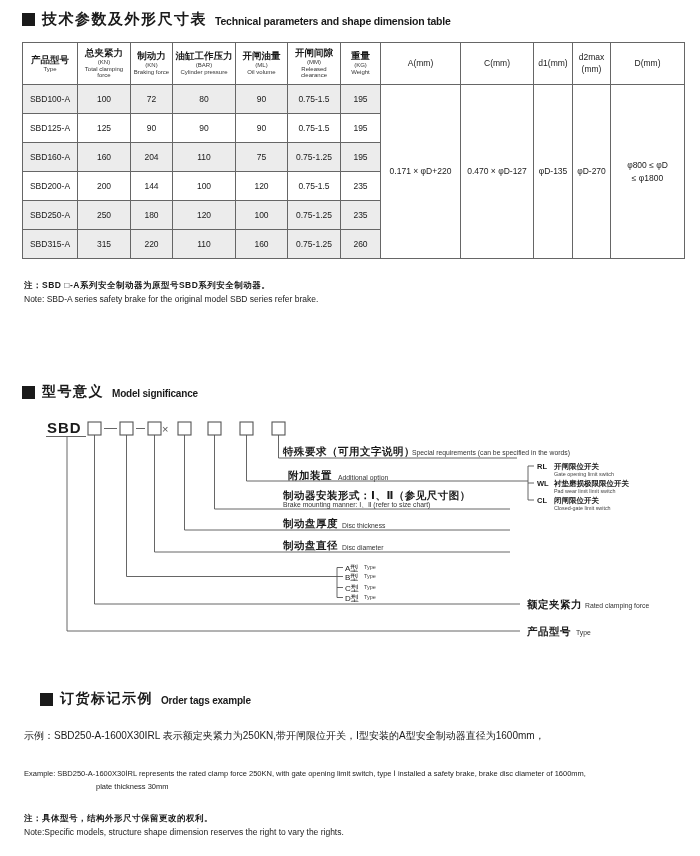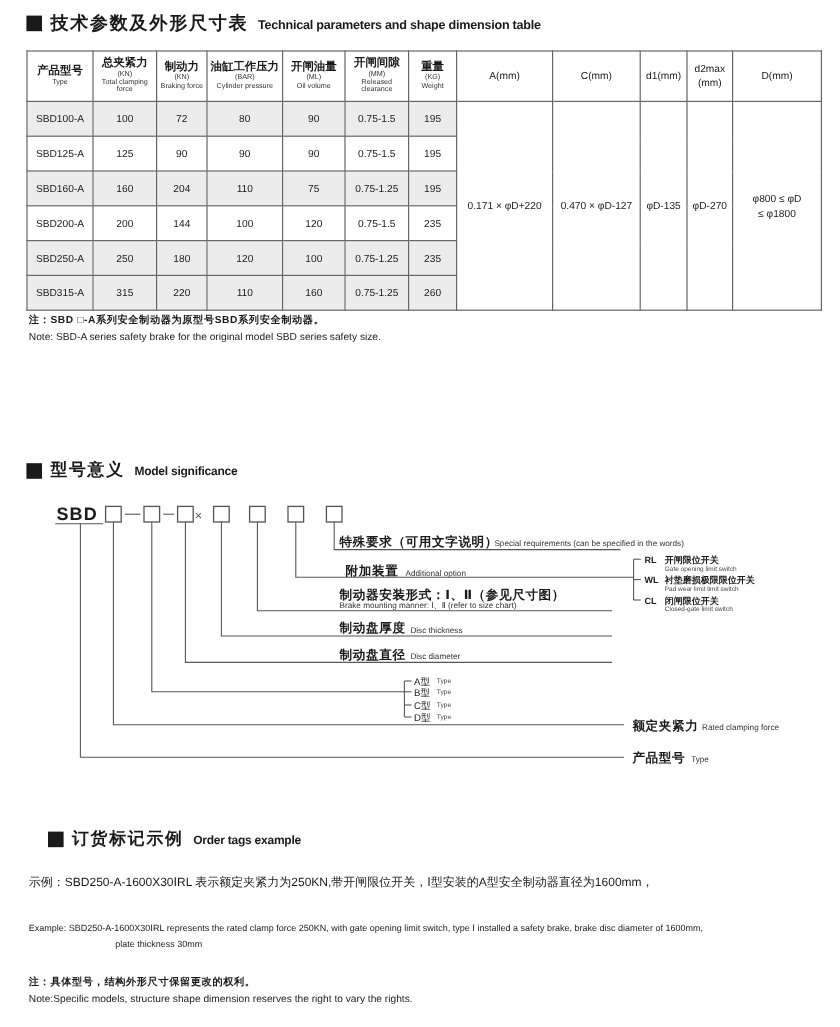--- a/index.html
+++ b/index.html
@@ -187,23 +187,23 @@
         <td>315</td>
         <td>220</td>
         <td>110</td>
         <td>160</td>
         <td>0.75-1.25</td>
         <td>260</td>
       </tr>
     </tbody>
   </table>
 
-  <div class="note" style="left:24px; top:260px;">
+  <div class="note" style="left:24px; top:279px;">
     <div class="cn">注：SBD □-A系列安全制动器为原型号SBD系列安全制动器。</div>
-    <div class="en">Note: SBD-A series safety brake for the original model SBD series safety size.</div>
+    <div class="en">Note: SBD-A series safety brake for the original model SBD series refer brake.</div>
   </div>
 
   <div class="sec-title small" style="left:22px; top:383px;">
     <span class="sq"></span>
     <span class="t-cn">型号意义</span>
     <span class="t-en">Model significance</span>
   </div>
 
   <svg class="diagram" width="650" height="240" viewBox="0 0 650 240">
     <g>

